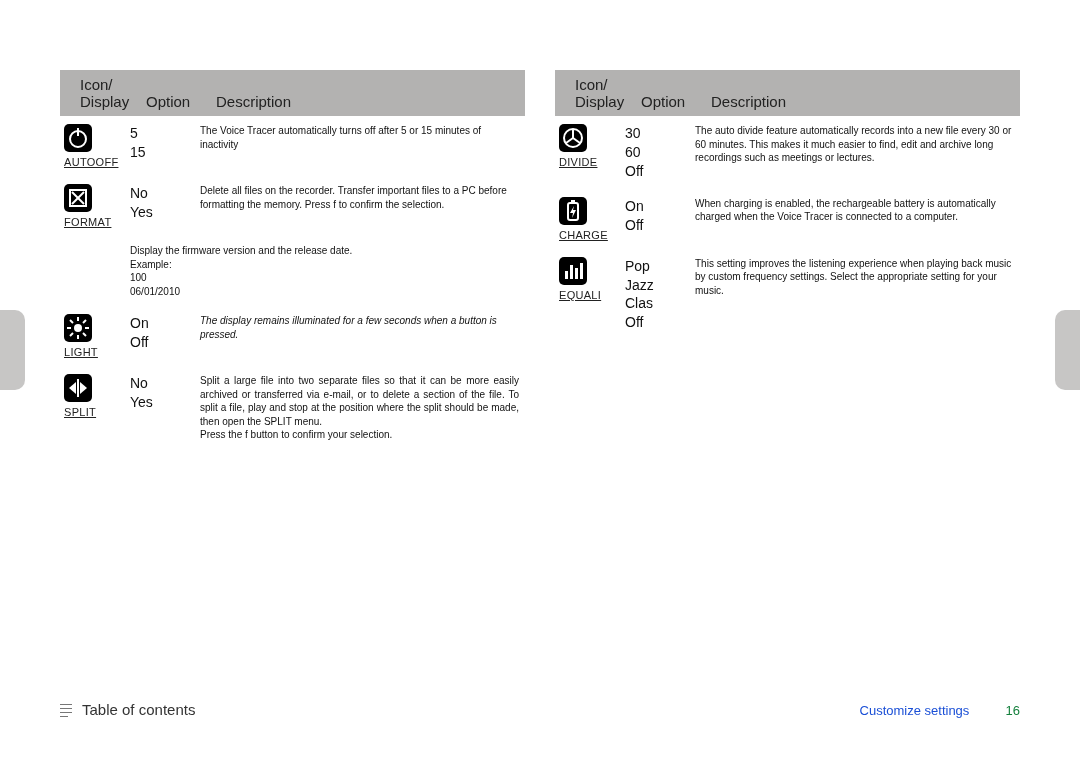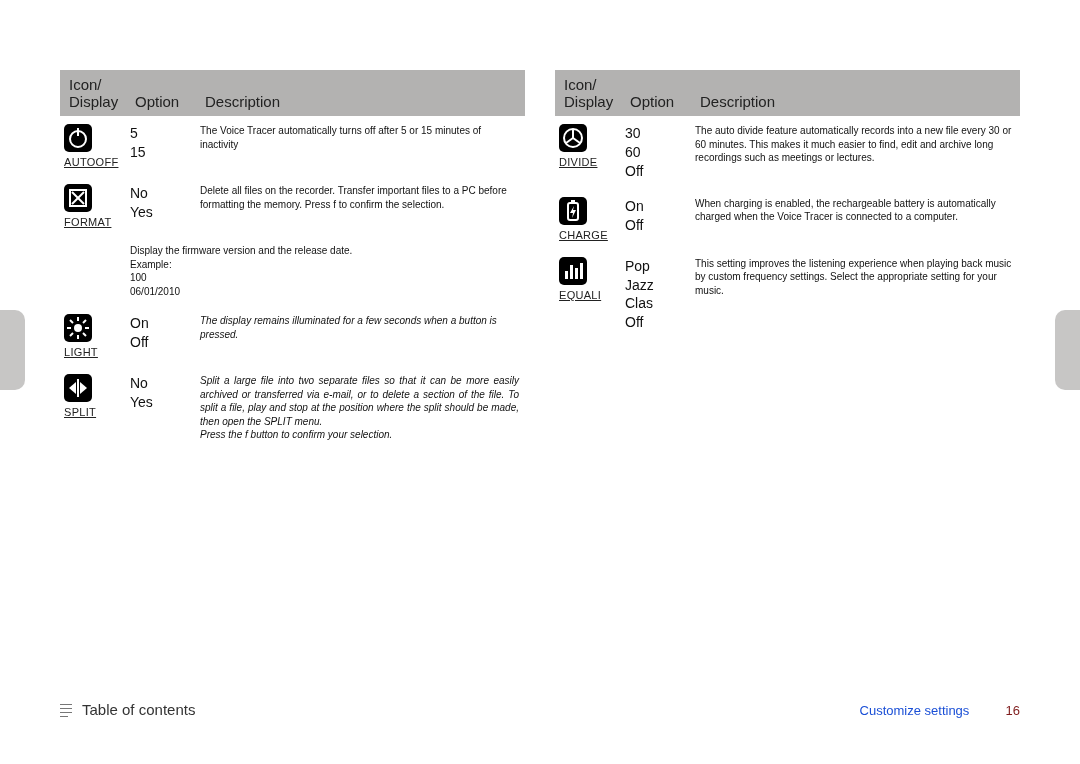--- a/index.html
+++ b/index.html
@@ -41,33 +41,33 @@
   .hdr {
     display: flex;
     background: #b3b2b1;
     color: #222;
     font-size: 15px;
     padding: 6px 0 6px 0;
     align-items: flex-end;
     min-height: 38px;
     box-sizing: border-box;
   }
-  .hdr .c-icon  { width: 66px;  padding-left: 9px; }
+  .hdr .c-icon  { width: 66px;  padding-left: 20px; }
   .hdr .c-opt   { width: 70px; }
   .hdr .c-desc  { flex: 1; padding-right: 0; }
 
   .row {
     display: flex;
     padding: 8px 0 8px 0;
     border: 0;
   }
   .row .c-icon { width: 66px; padding-left: 4px; font-size: 12px; color:#222; text-align:left;text-decoration:underline;}
   .row .c-opt  { width: 70px; font-size: 14px; line-height: 1.35; }
   .row .c-desc { flex: 1; font-size: 10px; line-height: 1.35; padding-right: 6px;}
-  .row .c-desc.just { text-align: justify; font-style: italic; }
+  .row .c-desc.just { text-align: justify; }
 
   .ic {
     display: block;
     width: 28px;
     height: 28px;
     background: #000;
     border-radius: 5px;
     margin-bottom: 4px;
     position: relative;
     color: #fff;
@@ -89,21 +89,21 @@
   .toc-icon { width: 14px; height: 16px; display:inline-block; position:relative;}
   .toc-icon::before{
     content:""; position:absolute; inset:0;
     background:
       linear-gradient(#777,#777) 0 2px/12px 1px no-repeat,
       linear-gradient(#777,#777) 0 6px/12px 1px no-repeat,
       linear-gradient(#777,#777) 0 10px/12px 1px no-repeat,
       linear-gradient(#777,#777) 0 14px/8px 1px no-repeat;
   }
   .sect { color: #1a4fd6; font-size: 13px; margin-right: 32px;}
-  .pg   { color: #7f1d1d; font-size: 13px;}
+  .pg   { color: #15803d; font-size: 13px;}
 </style>
 </head>
 <body>
 
 <div class="page">
 
   <div class="side-tab left"></div>
   <div class="side-tab right"></div>
 
   <div class="columns">

